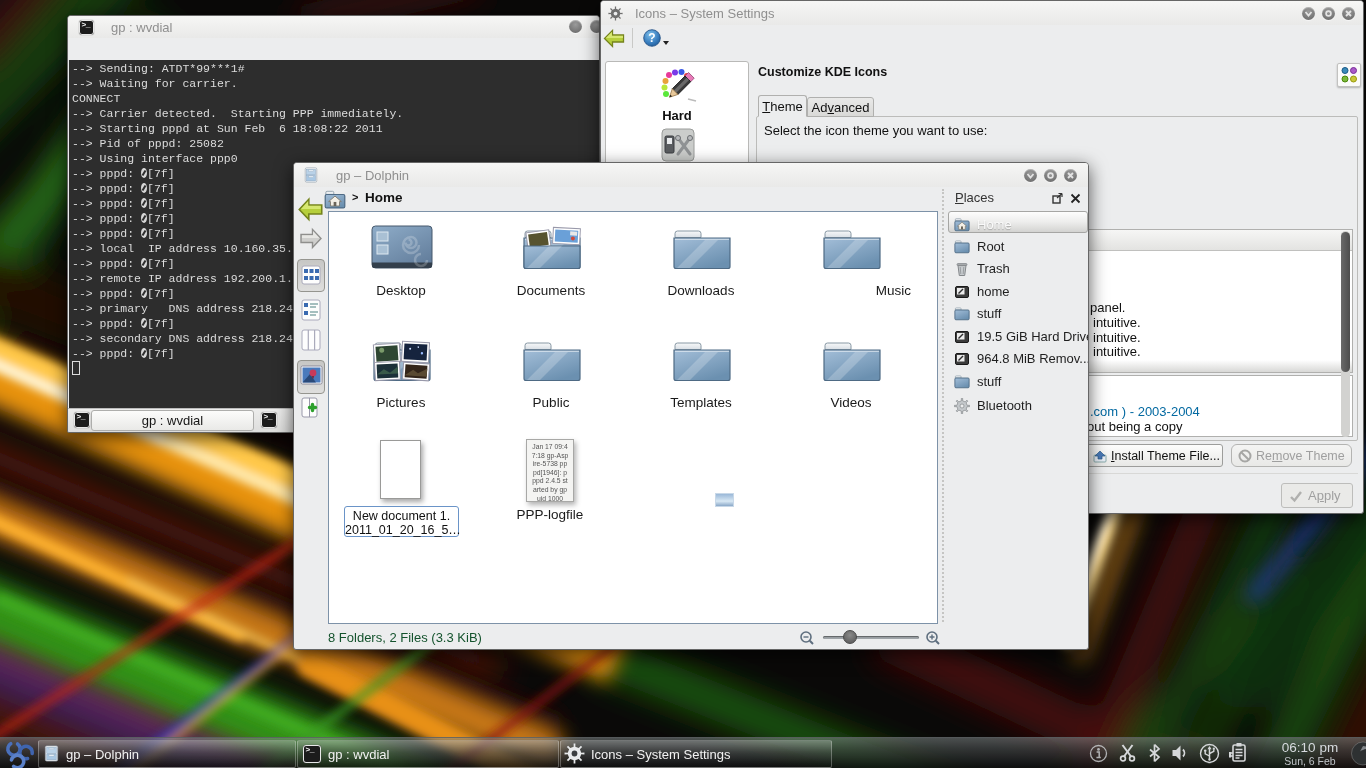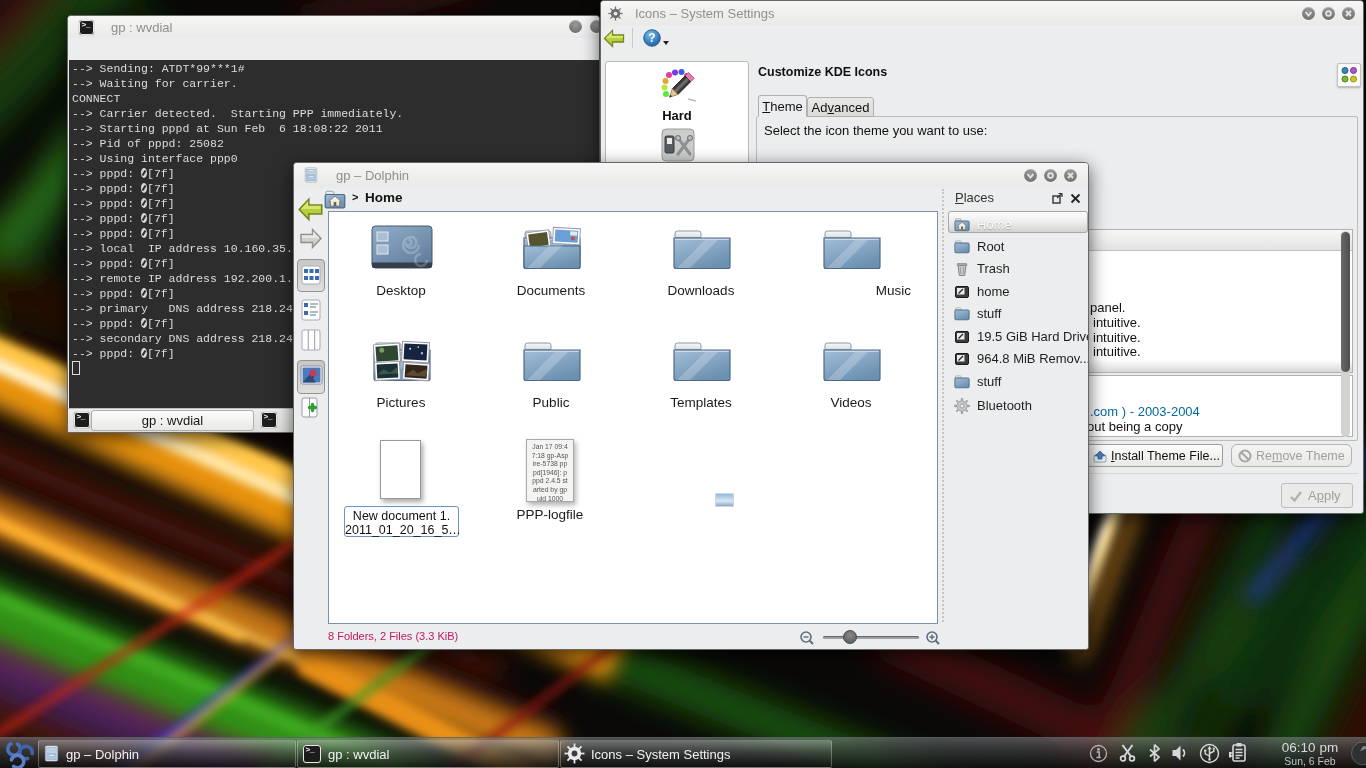--- a/index.html
+++ b/index.html
@@ -562,21 +562,21 @@
       </svg>
       <span class="plab">stuff</span>
     </div>
  <div class="prow" style="top:232px;">
       <svg class="pico">
         <use href="#gear16" width="16" height="16"></use>
       </svg>
       <span class="plab">Bluetooth</span>
     </div>
 
- <div class="abs" style="left:34px;top:467px;font-size:11px;color:#be185d;">8 Folders, 2 Files (3.3 KiB)</div>
+ <div class="abs" style="left:34px;top:467px;font-size:13px;color:#14532d;">8 Folders, 2 Files (3.3 KiB)</div>
  <svg class="abs" style="left:505px;top:467px" width="16" height="16" viewBox="0 0 16 16">
       <circle cx="7" cy="7" r="5" fill="none" stroke="#5f6f7f" stroke-width="1.6"></circle>
       <path d="M10.8,10.8 L14,14" stroke="#5f6f7f" stroke-width="2"></path>
       <path d="M4.5,7 h5" stroke="#5f6f7f" stroke-width="1.4"></path>
     </svg>
  <div class="abs" style="left:529px;top:473px;width:96px;height:3px;background:#9fa4a8;border-radius:2px;box-shadow:inset 0 1px 1px rgba(0,0,0,.4);"></div>
  <div class="abs" style="left:549px;top:467px;width:14px;height:14px;border-radius:50%;background:radial-gradient(circle at 50% 35%,#8a8a8a,#5f5f5f 80%);border:1px solid #4a4a4a;box-sizing:border-box;"></div>
  <svg class="abs" style="left:631px;top:467px" width="16" height="16" viewBox="0 0 16 16">
       <circle cx="7" cy="7" r="5" fill="none" stroke="#5f6f7f" stroke-width="1.6"></circle>
       <path d="M10.8,10.8 L14,14" stroke="#5f6f7f" stroke-width="2"></path>

